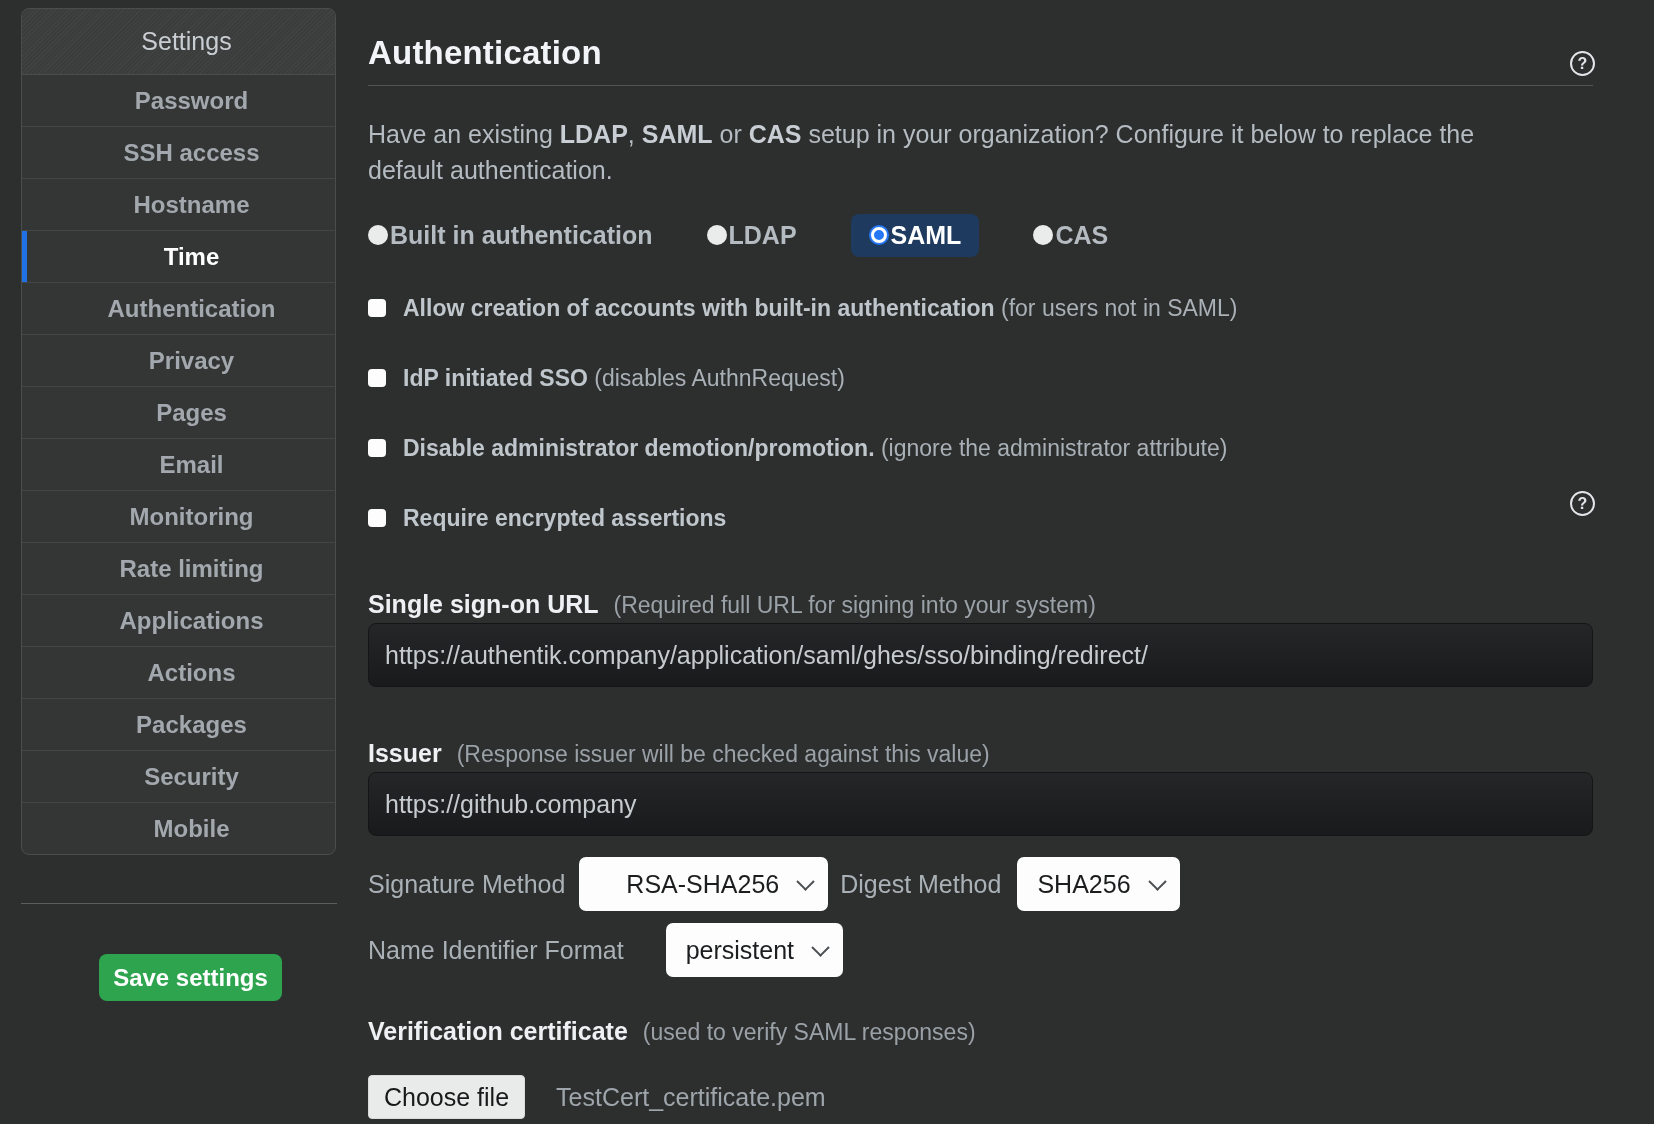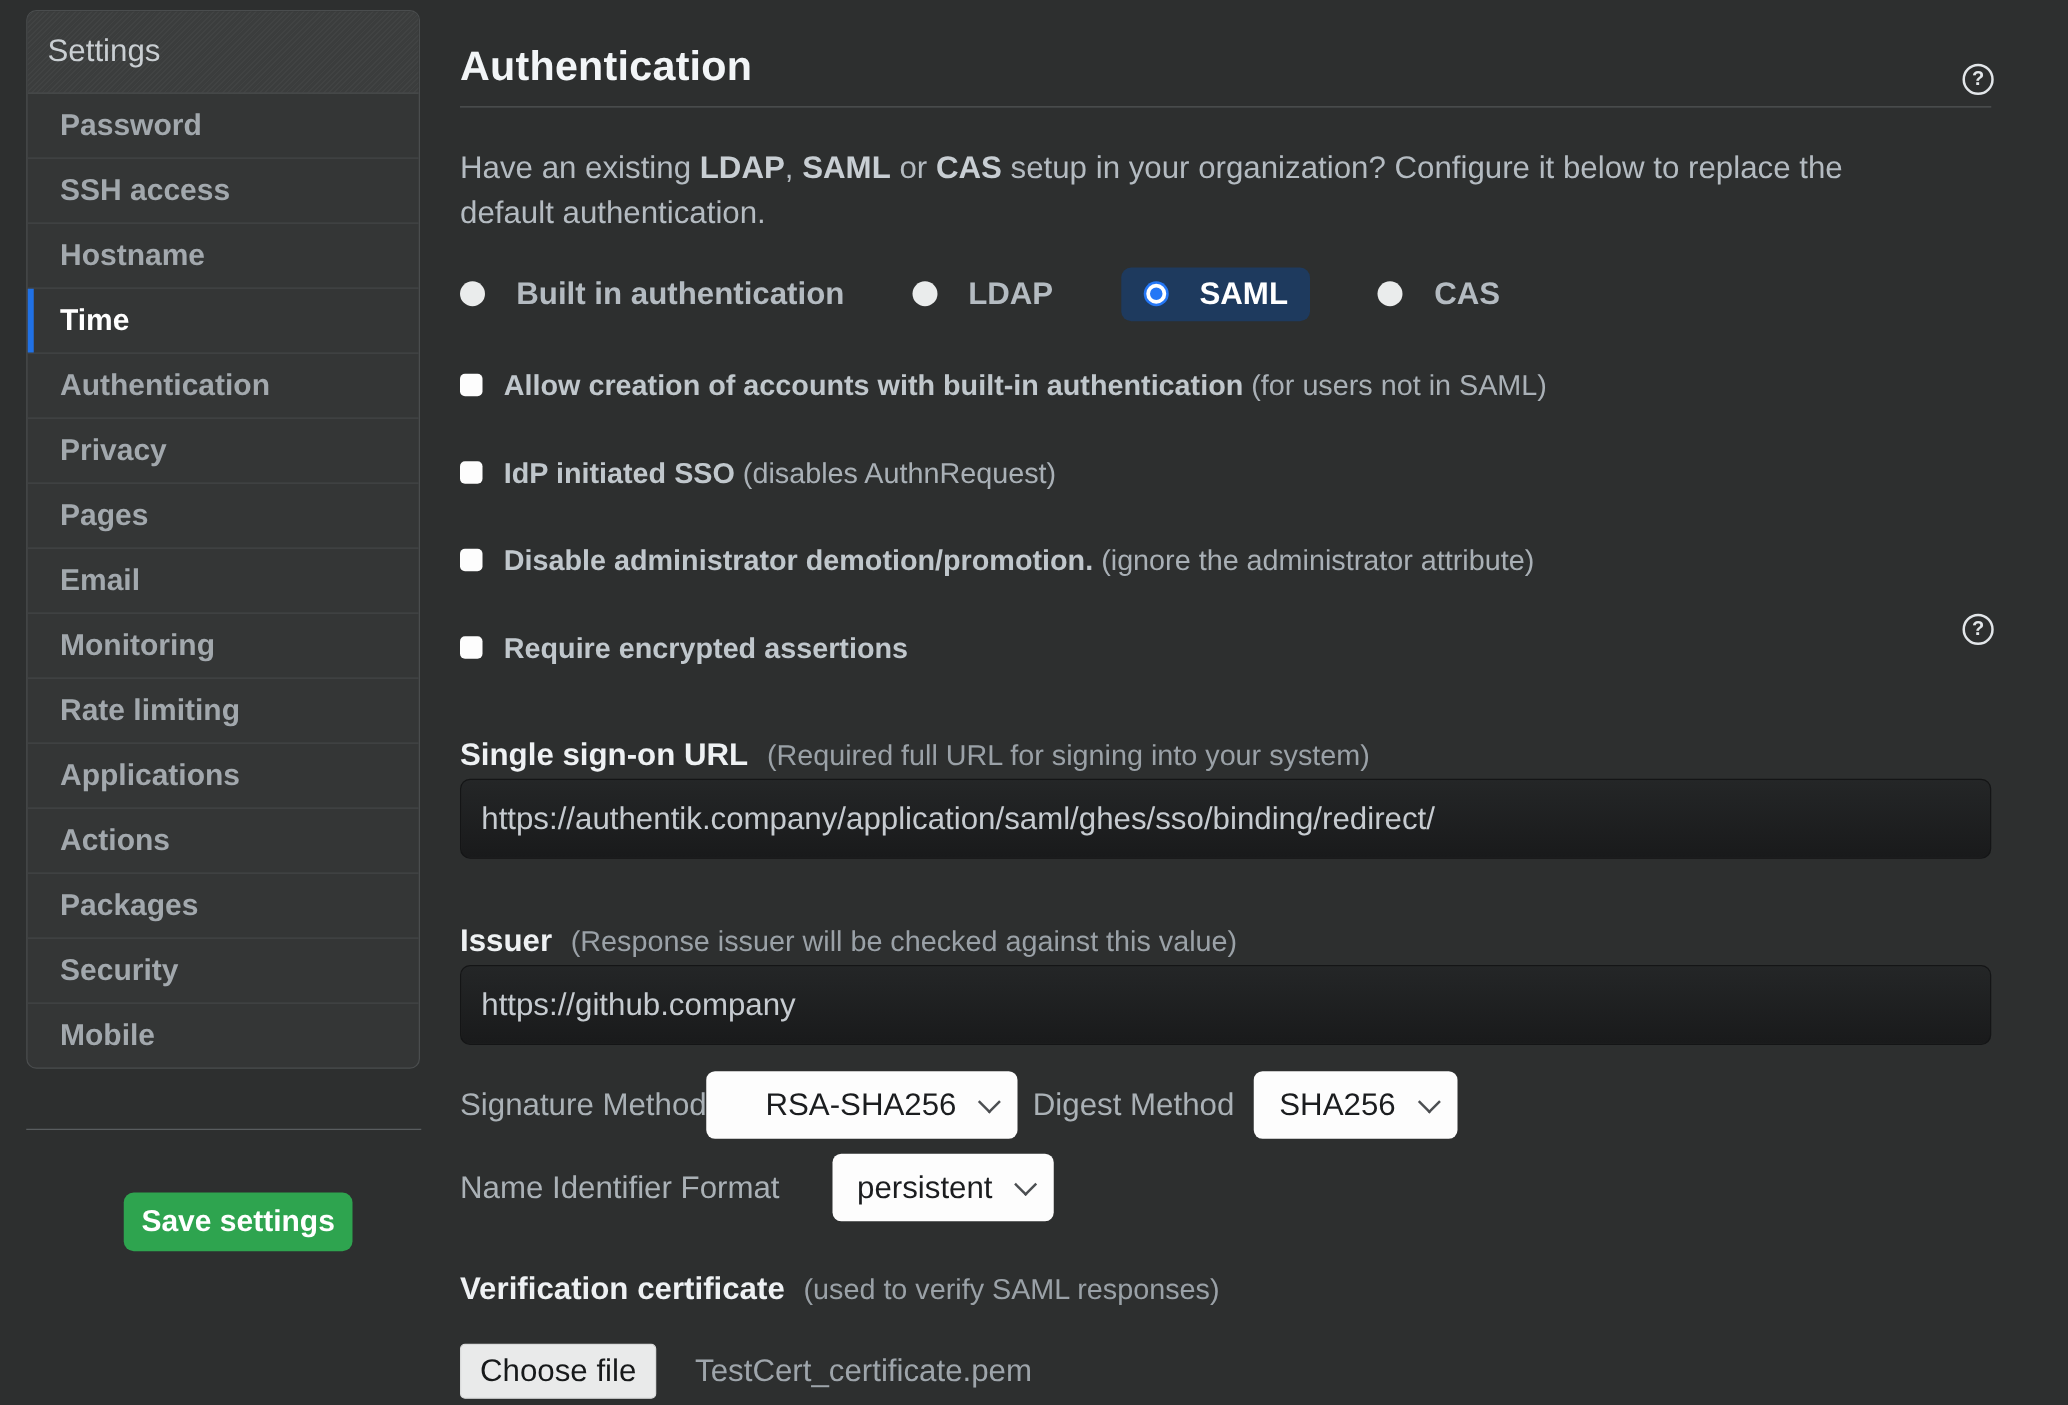--- a/index.html
+++ b/index.html
@@ -7,21 +7,21 @@
   body{
     width:1654px;height:1124px;position:relative;overflow:hidden;
     background:#2d2f2f;
     font-family:"Liberation Sans", sans-serif;
     -webkit-font-smoothing:antialiased;
   }
   
   .sidebar{
     position:absolute;left:21px;top:8px;width:315px;
     background:#343636;border:1px solid #4a4d4e;border-radius:8px;
-    box-sizing:border-box;overflow:hidden;
+    box-sizing:border-box;overflow:hidden;text-align:center;
   }
   .side-header{
     height:65px;line-height:65px;padding-left:16px;
     font-size:25px;color:#c9ced2;
     background:#3b3d3d repeating-linear-gradient(135deg, rgba(255,255,255,.03) 0 1px, transparent 1px 3px);
     border-bottom:1px solid #4a4d4e;
   }
   .side-item{
     position:relative;height:51px;line-height:51px;padding-left:26px;
     font-size:24px;font-weight:700;color:#a2a8ad;
@@ -42,21 +42,21 @@
     color:#fff;font-size:24px;font-weight:700;font-family:inherit;cursor:pointer;
   }
   
   .main{position:absolute;left:368px;top:0;width:1225px;}
   .page-title{margin:34px 0 0;font-size:33px;font-weight:700;color:#f2f5f7;letter-spacing:.2px;}
   .title-divider{margin-top:13px;border-top:1px solid #515556;height:0;}
   .intro{margin:30px 0 0;max-width:1125px;font-size:25px;line-height:36px;color:#b4bbc1;}
   .intro b{color:#c8ced3;}
   
   .radio-row{margin-top:25px;display:flex;align-items:center;gap:54px;height:44px;}
-  .radio-item{display:flex;align-items:center;gap:25px;font-size:25px;font-weight:700;color:#b4bbc1;cursor:pointer;}
+  .radio-item{display:flex;align-items:center;gap:2px;font-size:25px;font-weight:700;color:#b4bbc1;cursor:pointer;}
   .radio-item.selected{background:#1e3a5e;border-radius:8px;padding:7px 18px;color:#ffffff;}
   .radio-dot{width:20px;height:20px;border-radius:50%;background:#eaecec;box-sizing:border-box;}
   .radio-item.selected .radio-dot{
     width:10px;height:10px;background:#2577f6;border:3px solid #fff;
     box-shadow:0 0 0 2px #2577f6;margin:2px;box-sizing:content-box;
   }
   
   .cb-row{display:flex;align-items:center;gap:17px;height:40px;margin-top:30px;font-size:23px;cursor:pointer;}
   .cb-row:first-of-type{margin-top:31px;}
   .checkbox{width:18px;height:18px;background:#fdfdfd;border-radius:4px;flex:none;}
@@ -78,21 +78,21 @@
   .gray-label{font-size:25px;color:#aab1b6;}
   .select{
     display:inline-flex;align-items:center;gap:20px;height:54px;
     background:#fdfdfd;border-radius:7px;padding:0 16px 0 20px;
     font-size:25px;color:#1b1d1f;cursor:pointer;box-sizing:border-box;
   }
   .chevron{
     width:11px;height:11px;border-right:2.5px solid #4c4f52;border-bottom:2.5px solid #4c4f52;
     transform:rotate(45deg) translate(-2px,-2px);flex:none;
   }
-  .ml14{padding-left:47px;} .ml16{margin-left:16px;} .ml28{margin-left:12px;}
+  .ml14{margin-left:14px;padding-left:47px;} .ml16{margin-left:16px;} .ml28{margin-left:12px;}
   .verif-label{margin-top:35px;}
   .choose-row{margin-top:26px;display:flex;align-items:center;gap:31px;height:44px;}
   .choose-btn{
     height:44px;padding:0 15px;background:#e9eaea;border:1px solid #dadbdb;border-radius:4px;
     font-size:25px;color:#17191a;font-family:inherit;cursor:pointer;
   }
   .filename{font-size:25px;color:#9ea5ab;}
   
   .help-icon{
     position:absolute;width:21px;height:21px;border:2.5px solid #e2e6e9;border-radius:50%;

